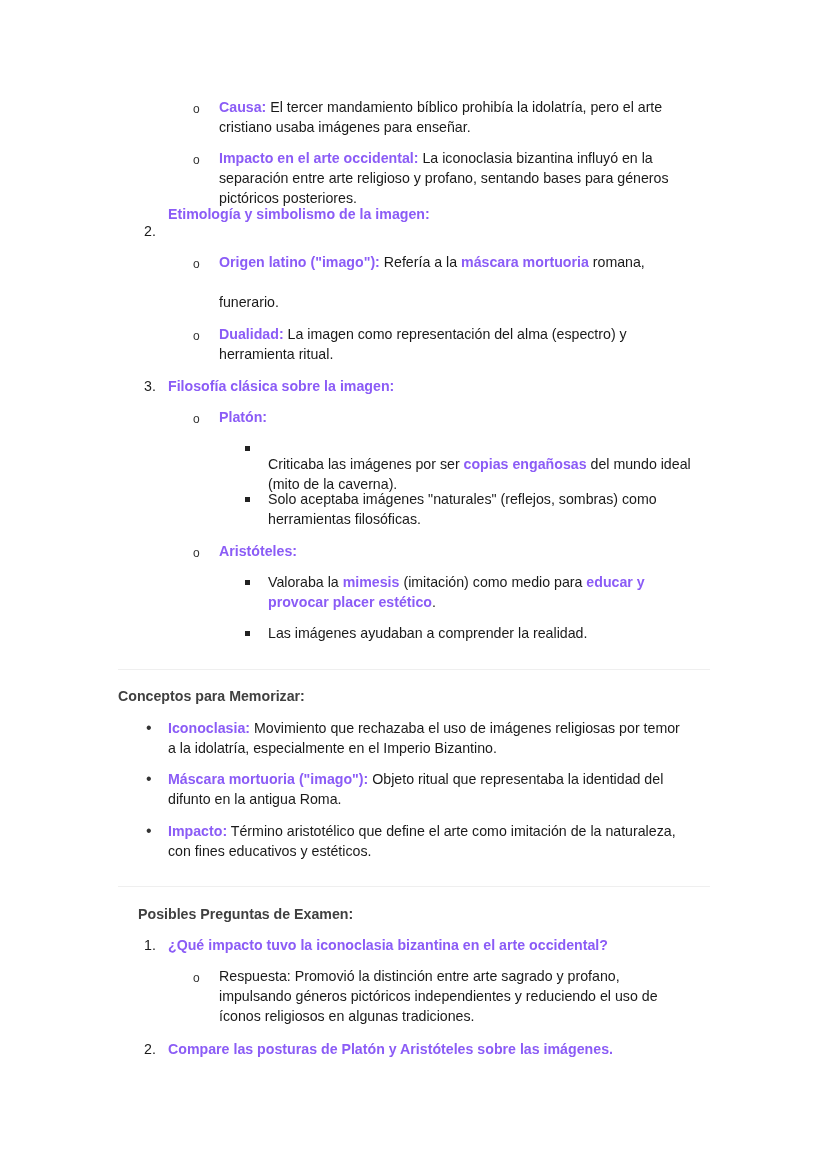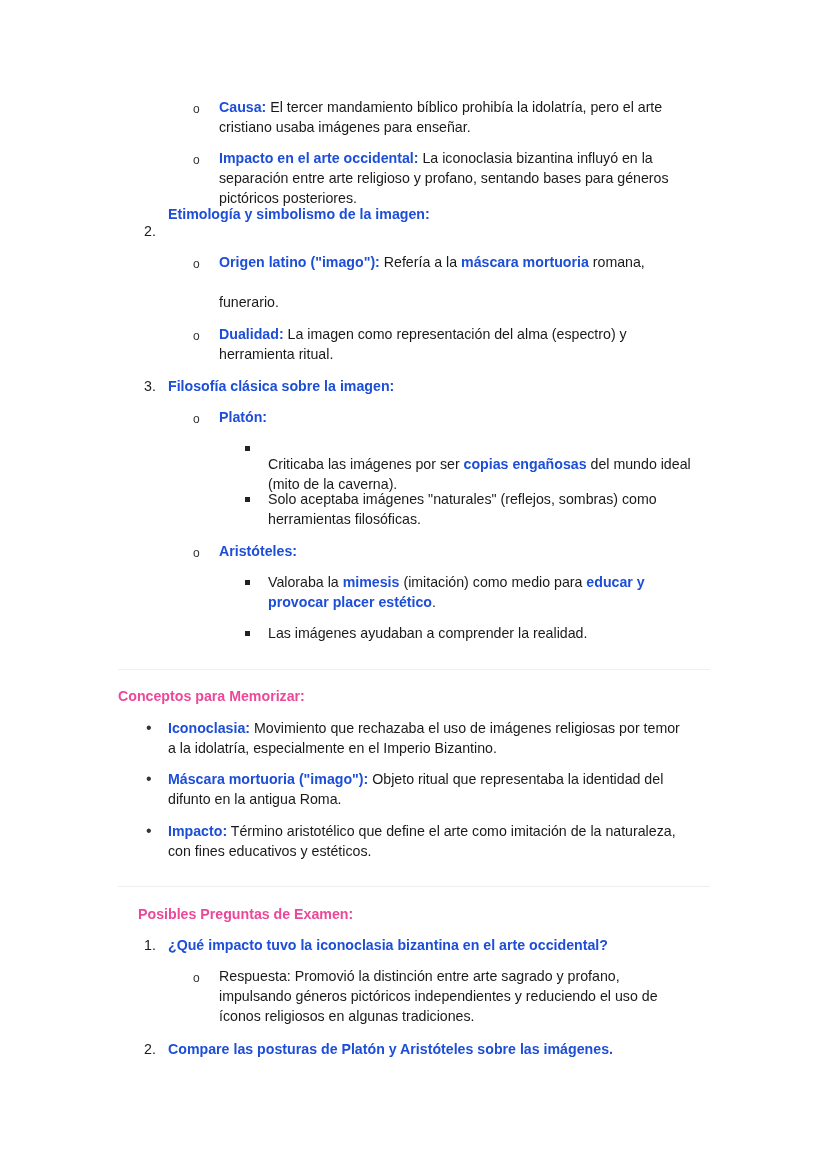--- a/index.html
+++ b/index.html
@@ -5,23 +5,23 @@
   html, body { margin: 0; padding: 0; background: #ffffff; }
   body {
     width: 828px; height: 1171px; position: relative; overflow: hidden;
     font-family: "Liberation Sans", "DejaVu Sans", sans-serif;
     color: #1a1a1a; font-size: 14.2px; line-height: 20px;
   }
   .page { position: absolute; left: 0; top: 0; width: 828px; height: 1171px; }
   .bullet { position: absolute; font-size: 12px; color: #333; }
   .num { position: absolute; }
   .text { position: absolute; }
-  b { font-weight: bold; color: #1d4ed8; }
+  b { font-weight: bold; color: #8b5cf6; }
   .hr { position: absolute; left: 118px; width: 592px; height: 1px; background: #efefef; }
-  .heading { position: absolute; left: 118px; font-weight: bold; color: #ec4899; }
+  .heading { position: absolute; left: 118px; font-weight: bold; color: #404040; }
   .sq { display:inline-block; width:5px; height:5px; background:#222; }
 </style>
 </head>
 <body>
 
 <div class="page">
 
   <span class="bullet" style="left:193px;top:99px;">o</span>
   <div class="text" style="left:219px;top:97px;">
     <b>Causa:</b><span> El tercer mandamiento bíblico prohibía la idolatría, pero el arte</span><br>

